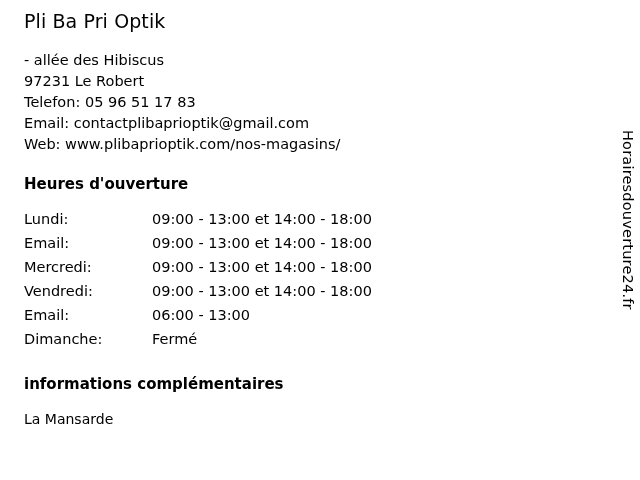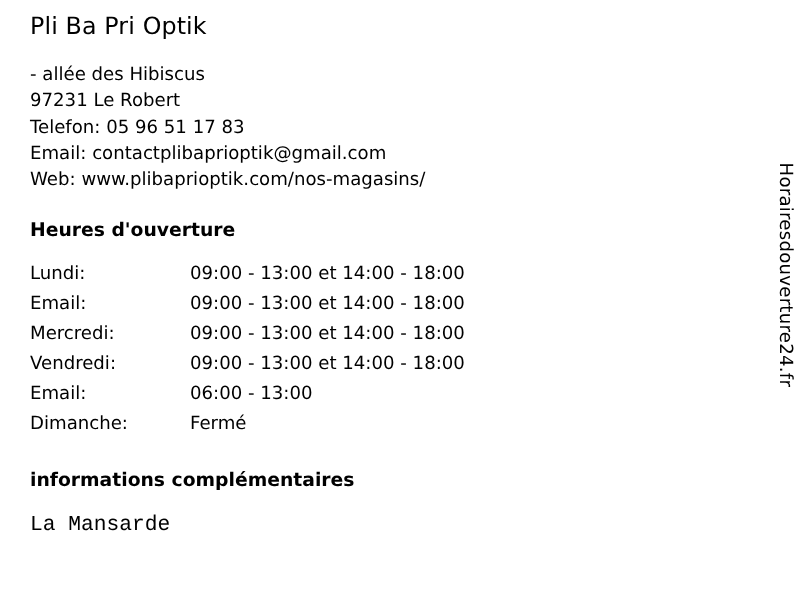--- a/index.html
+++ b/index.html
@@ -53,22 +53,21 @@
   table.hours td.day {
     width: 128px;
     padding-right: 0;
   }
   .extra-heading {
     font-size: 15px;
     font-weight: bold;
     margin: 16px 0 18px 0;
   }
   .extra-text {
-    font-size: 17px;
-    font-family: Liberation Mono, monospace;
+    font-size: 14px;
   }
   .vertical-watermark {
     position: absolute;
     right: 4px;
     top: 130px;
     font-size: 14.5px;
     color: #000000;
     writing-mode: vertical-rl;
     text-orientation: mixed;
     white-space: nowrap;

